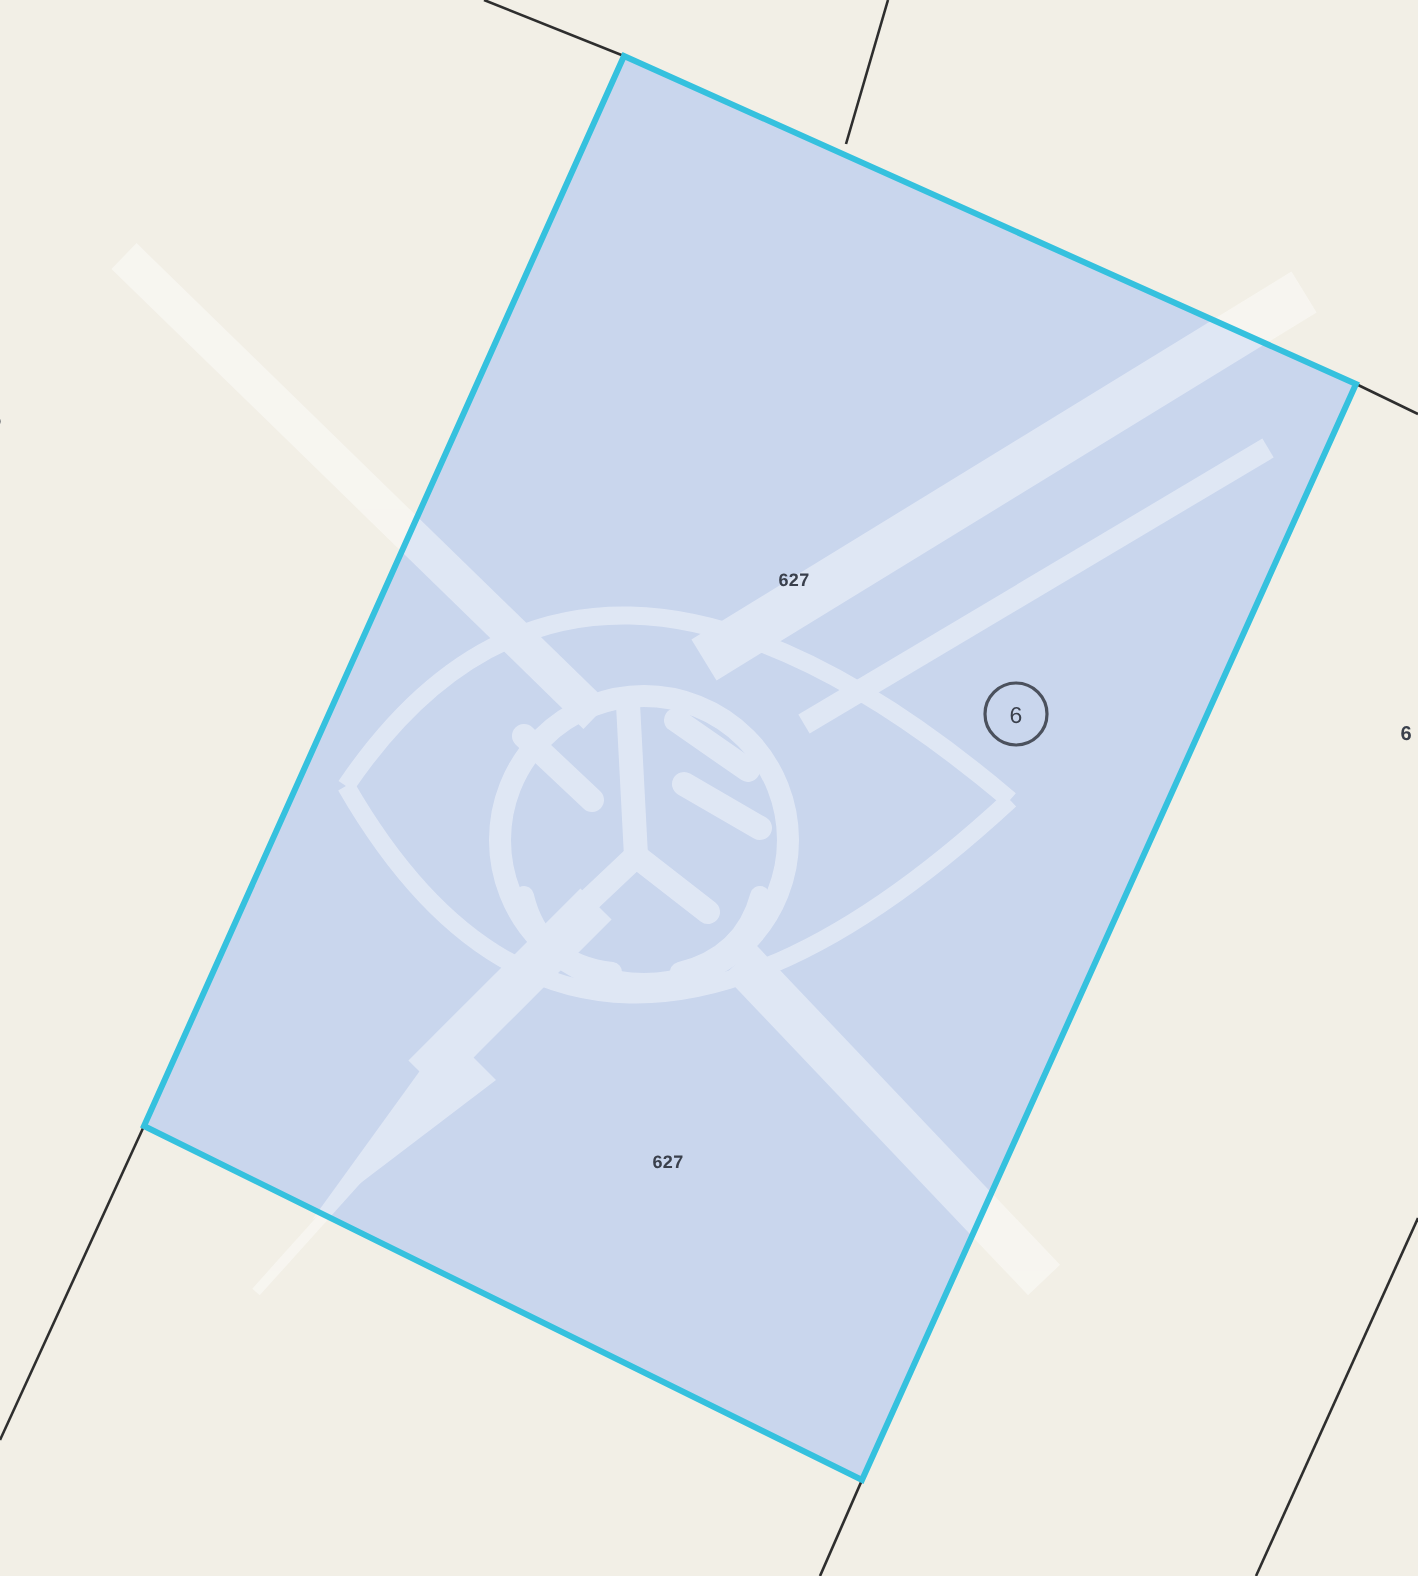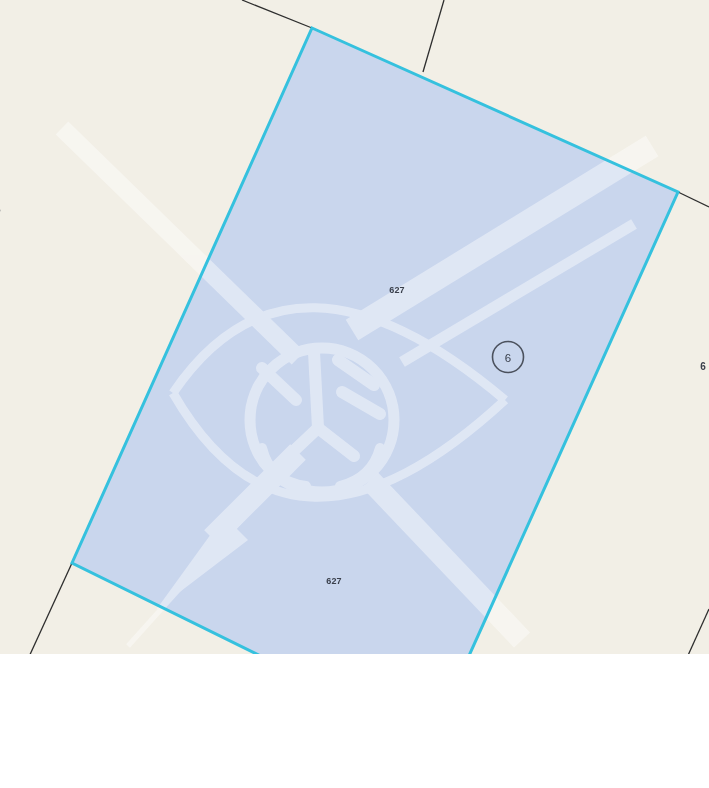--- a/index.html
+++ b/index.html
@@ -1,19 +1,19 @@
 <!DOCTYPE html>
 <html><head>
 <meta charset="utf-8">
 <style>
   html, body { margin: 0; padding: 0; background: #ffffff; }
   .map-viewport {
     position: relative;
     width: 709px;
-    height: 654px;
+    height: 788px;
     overflow: hidden;
     font-family: "Liberation Sans", sans-serif;
     text-decoration: underline;
   }
   svg { display: block; }
   .parcel-label {
     font-family: "Liberation Sans", sans-serif;
     font-size: 9px;
     font-weight: 700;
     letter-spacing: 0.2px;

